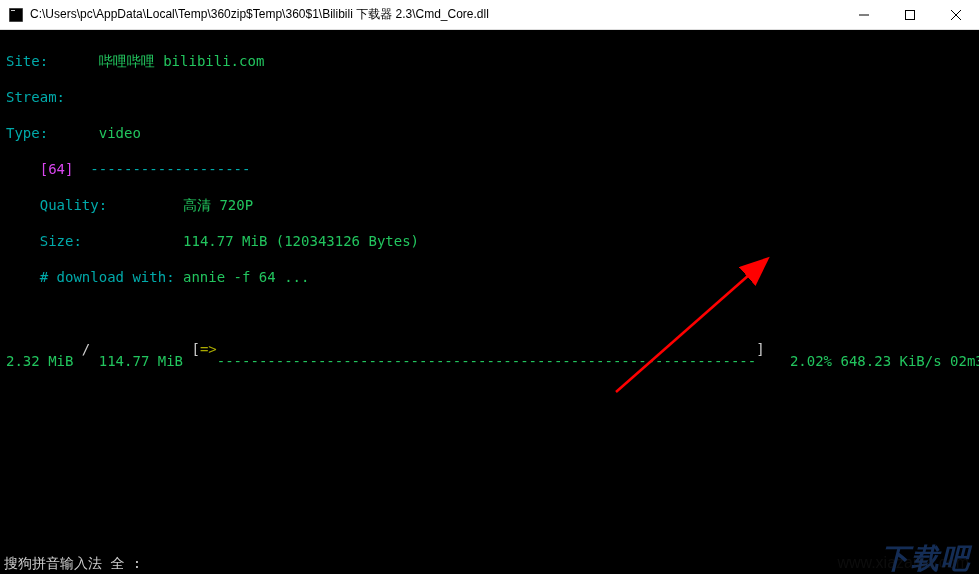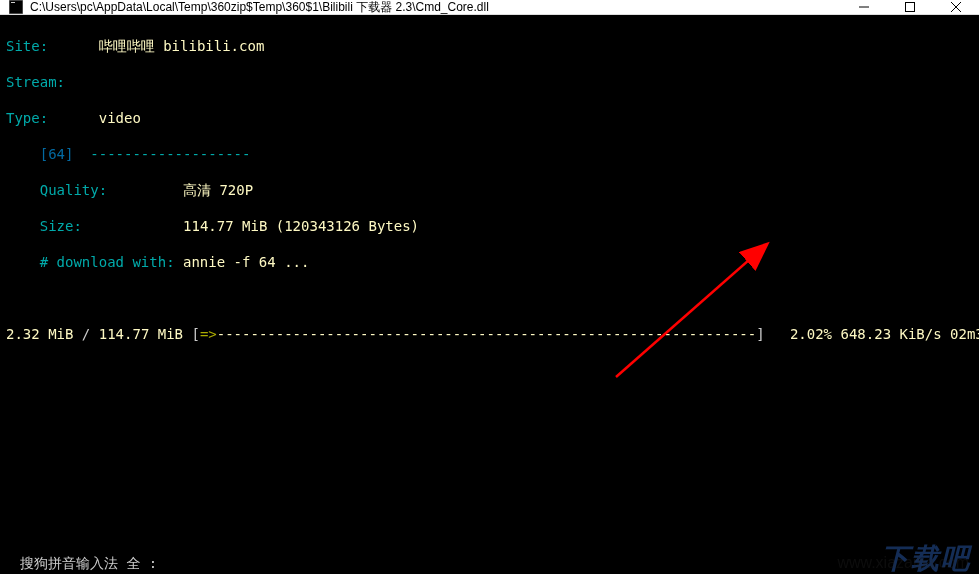--- a/index.html
+++ b/index.html
@@ -6,21 +6,21 @@
     body {
       font-family: "Segoe UI", Tahoma, sans-serif;
       background: #fff;
       width: 979px;
       height: 574px;
       overflow: hidden;
       display: flex;
       flex-direction: column;
     }
     .titlebar {
-      height: 15px;
+      height: 30px;
       background: #fff;
       border-bottom: 1px solid #ddd;
       display: flex;
       align-items: center;
       padding-left: 8px;
       font-size: 12px;
       color: #000;
     }
     .titlebar-icon {
       width: 16px; height: 16px;
@@ -45,37 +45,37 @@
       color: #ccc;
       font-family: "NSimSun", "SimSun", "Consolas", monospace;
       font-size: 14px;
       line-height: 18px;
       padding: 4px 6px;
       white-space: pre;
       position: relative;
       overflow: hidden;
     }
     .cyan { color: #00aaaa; margin-top: 8px; }
-    .blue { color: #0369a1; }
+    .blue { color: #d946ef; }
     .yellow { color: #aaaa00; }
-    .white { color: #fef9c3; }
+    .white { color: #22c55e; margin-top: 12px; }
     .progress-line { display: flex; white-space: pre; }
     .arrow-svg {
       position: absolute;
       top: 222px;
       left: 596px;
       pointer-events: none;
     }
     .ime-bar {
       position: absolute;
       bottom: 0; left: 0;
       color: #ccc;
       font-family: "SimSun", monospace;
       font-size: 14px;
-      padding: 2px 20px;
+      padding: 2px 4px;
     }
     .watermark {
       position: absolute;
       bottom: 6px; right: 8px;
       color: #3b82f6;
       font-size: 28px;
       font-weight: bold;
       font-style: italic;
       opacity: 0.35;
       letter-spacing: 2px;

